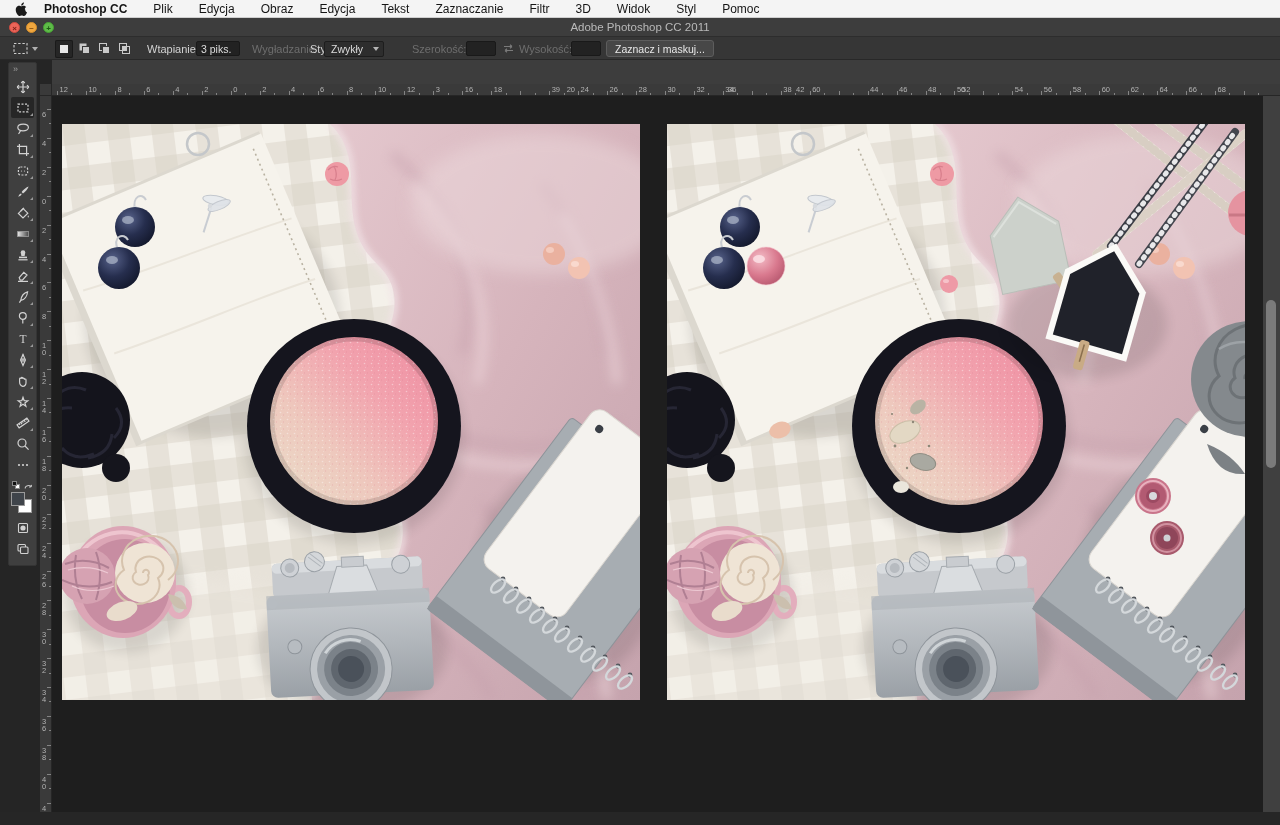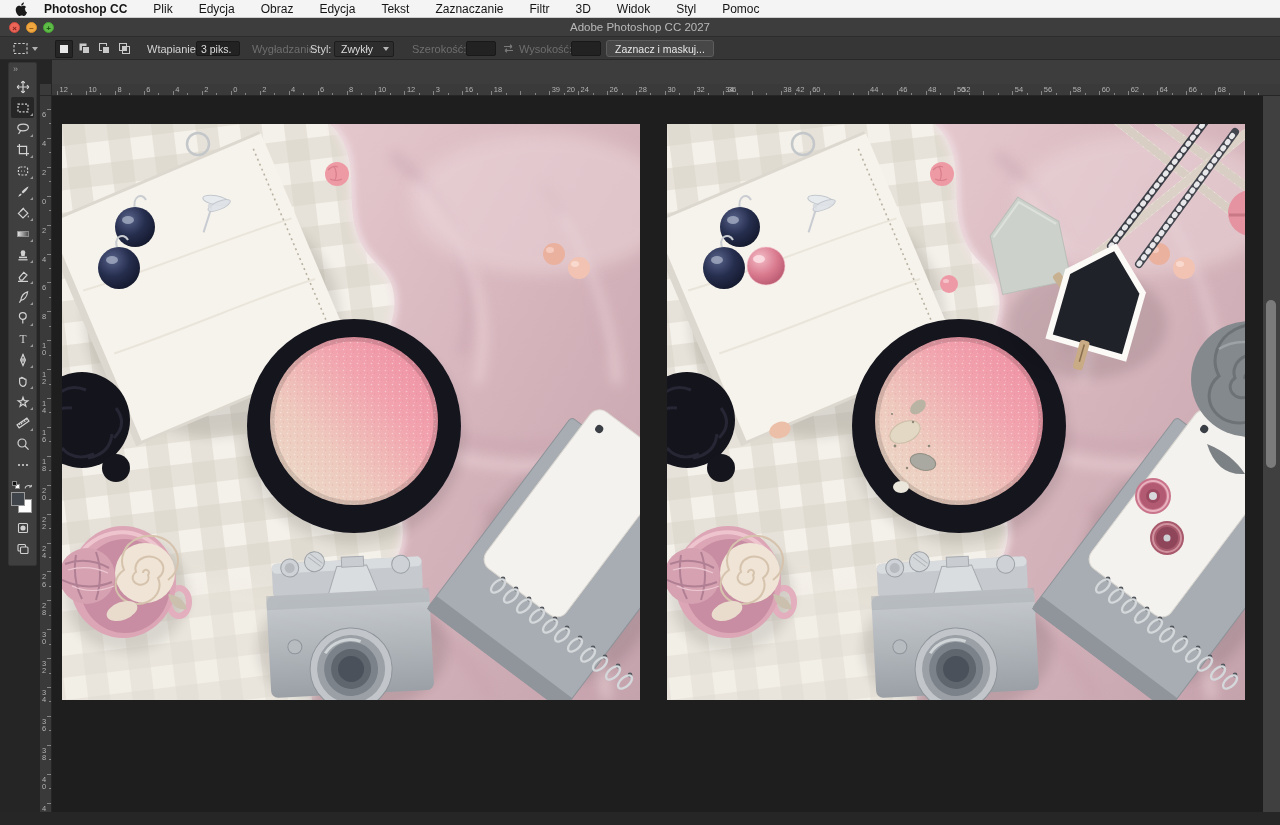--- a/index.html
+++ b/index.html
@@ -126,21 +126,21 @@
         <span class="menu-item">Zaznaczanie</span>
         <span class="menu-item">Filtr</span>
         <span class="menu-item">3D</span>
         <span class="menu-item">Widok</span>
         <span class="menu-item">Styl</span>
         <span class="menu-item">Pomoc</span>
       </span>
   </div>
 
   <div class="titlebar">
-    <div class="win-title">Adobe Photoshop CC 2027</div>
+    <div class="win-title">Adobe Photoshop CC 2011</div>
     <div class="traffic t-close">×</div>
     <div class="traffic t-min">−</div>
     <div class="traffic t-max">+</div>
   </div>
 
   <div class="optionsbar">
     <div class="ob preset" style="left:12px">
       <svg width="17" height="15" viewBox="0 0 17 15">
           <rect x="2" y="2.5" width="13" height="10" fill="none" stroke="#cfcfcf" stroke-width="1.1" stroke-dasharray="2.4 1.8"></rect>
         </svg>
@@ -177,21 +177,21 @@
       </div>
     <div class="ob" style="left:196px">
         <span class="ob-field" style="width:44px">3 piks.</span>
       </div>
     <div class="ob" style="left:252px">
         <span class="ob-label dis">Wygładzanie</span>
       </div>
     <div class="ob" style="left:310px">
         <span class="ob-label">Styl:</span>
       </div>
-    <div class="ob" style="left:334px">
+    <div class="ob" style="left:324px">
       <span class="ob-dd">
         <span>Zwykły</span>
           <span class="chev"></span>
       </span>
     </div>
     <div class="ob" style="left:412px">
         <span class="ob-label dis">Szerokość:</span>
       </div>
     <div class="ob" style="left:466px">
         <span class="ob-field" style="width:30px"></span>

